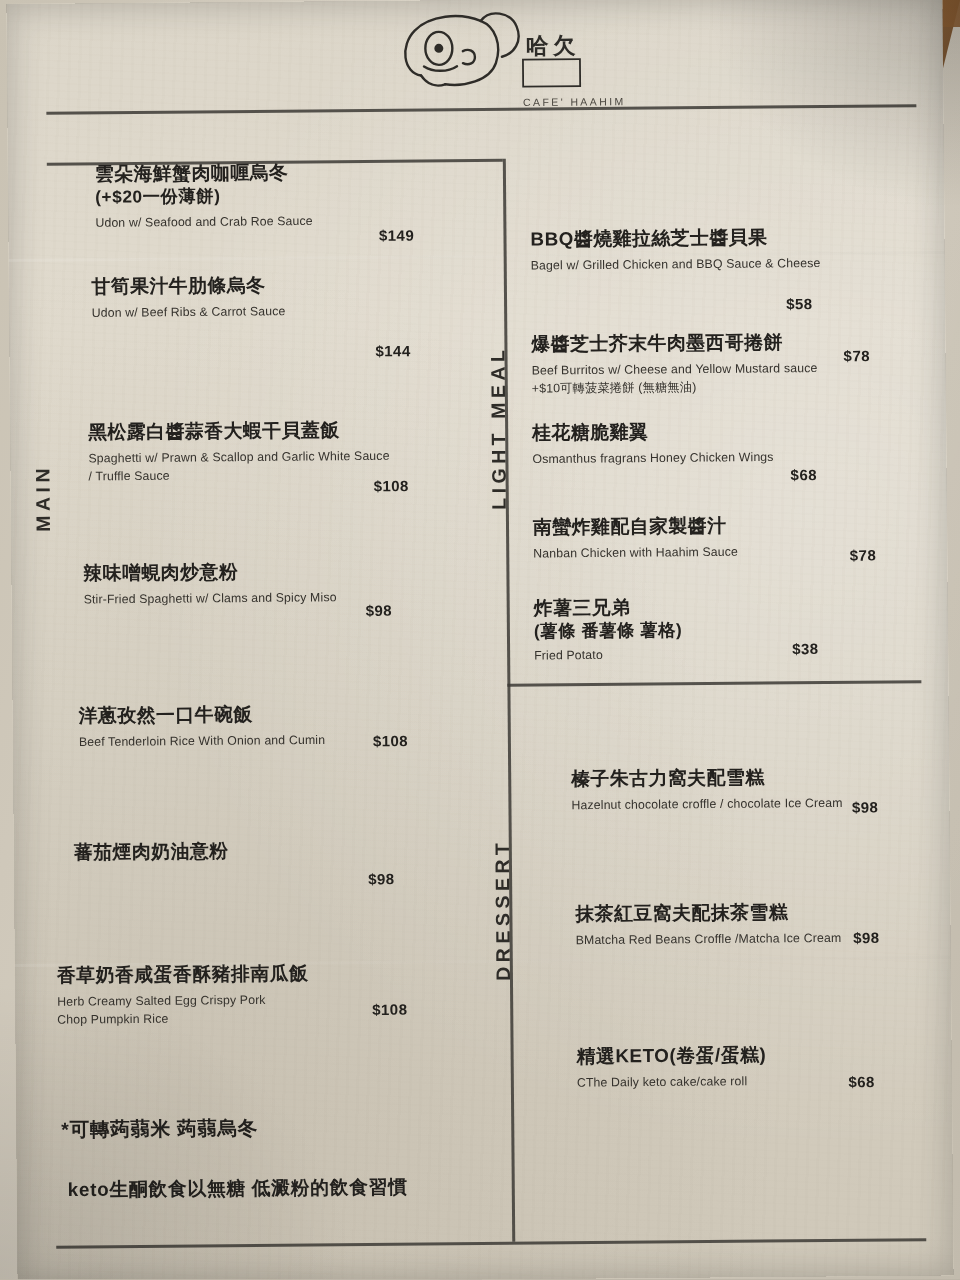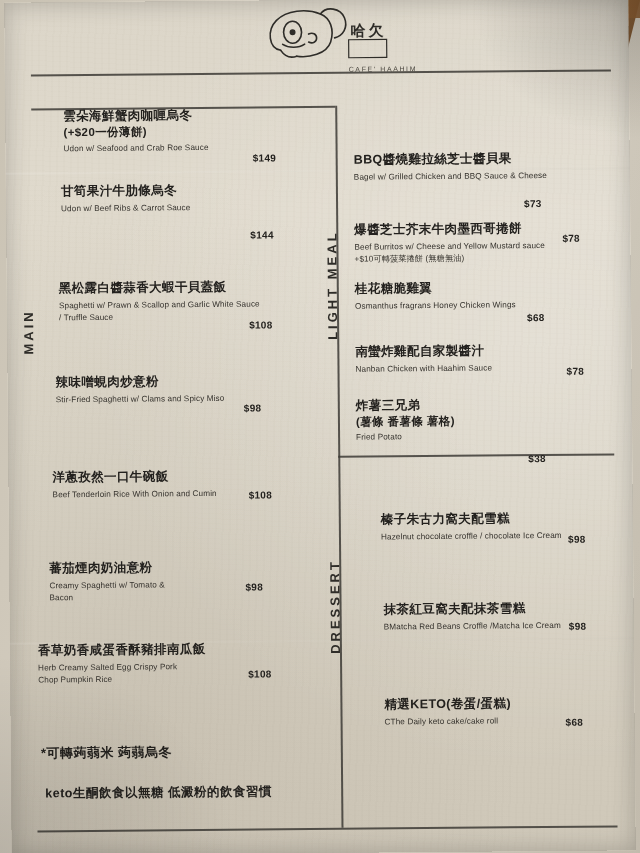--- a/index.html
+++ b/index.html
@@ -144,40 +144,39 @@
     <div class="price" style="left:236px;top:402px;">$98</div>
 
     <div class="item" style="left:44px;top:467px;width:215px;">
       <div class="zh">洋蔥孜然一口牛碗飯</div>
       <div class="en" style="margin-top:3px;">Beef  Tenderloin Rice With Onion and Cumin</div>
     </div>
     <div class="price" style="left:240px;top:489px;">$108</div>
 
     <div class="item" style="left:40px;top:558px;width:200px;">
       <div class="zh">蕃茄煙肉奶油意粉</div>
-      <div class="en" style="margin-top:3px;width:120px;">Creamy Spaghetti w/ Tomato &amp; Bacon</div>
     </div>
     <div class="price" style="left:236px;top:581px;">$98</div>
 
     <div class="item" style="left:28px;top:640px;width:205px;">
       <div class="zh">香草奶香咸蛋香酥豬排南瓜飯</div>
       <div class="en" style="margin-top:3px;width:150px;">Herb Creamy Salted Egg Crispy Pork Chop Pumpkin Rice</div>
     </div>
     <div class="price" style="left:238px;top:668px;">$108</div>
 
     <div class="note" style="left:30px;top:742px;font-size:13px;">*可轉蒟蒻米 蒟蒻烏冬</div>
     <div class="note" style="left:34px;top:783px;font-size:12.5px;">keto生酮飲食以無糖 低澱粉的飲食習慣</div>
 
     <div class="sec-label" style="left:318px;top:230px;height:110px;">LIGHT MEAL</div>
 
     <div class="item" style="left:348px;top:152px;width:230px;">
       <div class="zh">BBQ醬燒雞拉絲芝士醬貝果</div>
       <div class="en" style="margin-top:3px;">Bagel w/ Grilled Chicken and BBQ Sauce &amp; Cheese</div>
     </div>
-    <div class="price" style="left:518px;top:200px;">$73</div>
+    <div class="price" style="left:518px;top:200px;">$58</div>
 
     <div class="item" style="left:348px;top:222px;width:235px;">
       <div class="zh">爆醬芝士芥末牛肉墨西哥捲餅</div>
       <div class="en" style="margin-top:3px;">Beef Burritos w/ Cheese and Yellow Mustard sauce</div>
       <div class="en">+$10可轉菠菜捲餅 (無糖無油)</div>
     </div>
     <div class="price" style="left:556px;top:235px;">$78</div>
 
     <div class="item" style="left:348px;top:281px;width:230px;">
       <div class="zh">桂花糖脆雞翼</div>
@@ -189,21 +188,21 @@
       <div class="zh">南蠻炸雞配自家製醬汁</div>
       <div class="en" style="margin-top:3px;">Nanban Chicken with Haahim Sauce</div>
     </div>
     <div class="price" style="left:559px;top:368px;">$78</div>
 
     <div class="item" style="left:348px;top:398px;width:230px;">
       <div class="zh">炸薯三兄弟</div>
       <div class="zh sm">(薯條 番薯條 薯格)</div>
       <div class="en" style="margin-top:2px;">Fried Potato</div>
     </div>
-    <div class="price" style="left:520px;top:430px;margin-top:25px;">$38</div>
+    <div class="price" style="left:520px;top:430px;">$38</div>
 
     <div class="sec-label" style="left:318px;top:548px;height:106px;">DRESSERT</div>
 
     <div class="item" style="left:372px;top:512px;width:235px;">
       <div class="zh">榛子朱古力窩夫配雪糕</div>
       <div class="en" style="margin-top:3px;">Hazelnut chocolate croffle / chocolate Ice Cream</div>
     </div>
     <div class="price" style="left:559px;top:536px;">$98</div>
 
     <div class="item" style="left:374px;top:602px;width:235px;">

